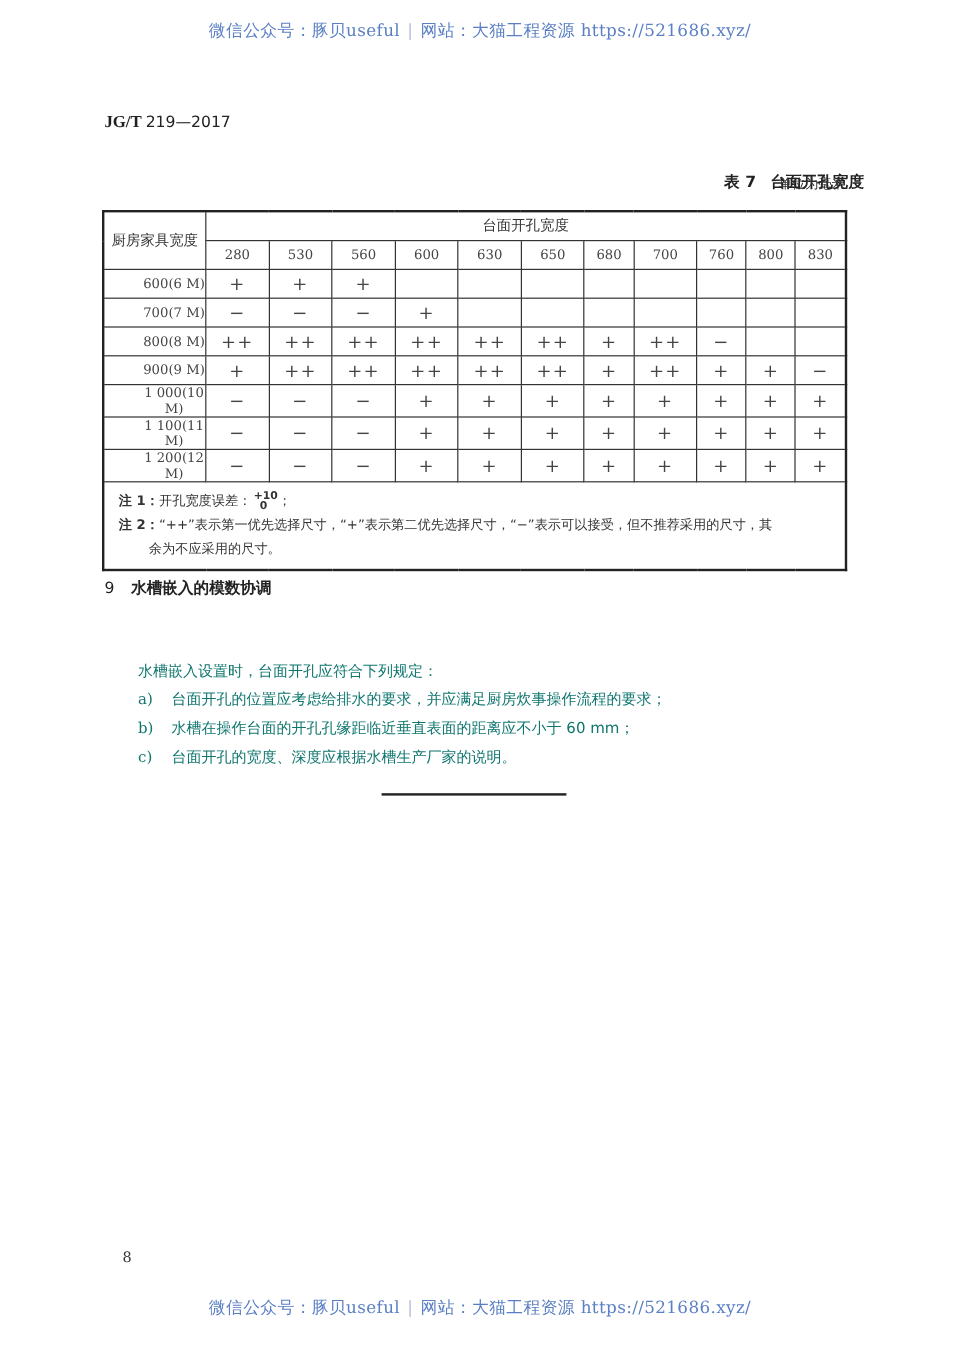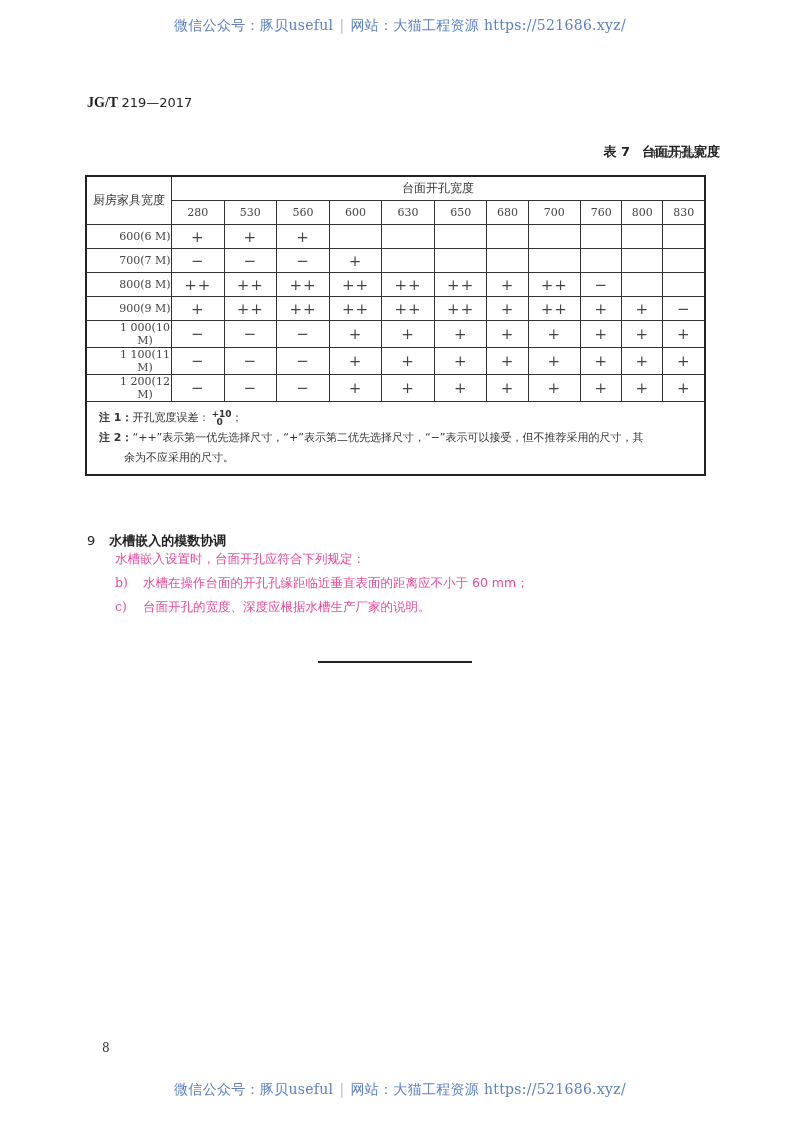--- a/index.html
+++ b/index.html
@@ -48,28 +48,28 @@
   table.grid td.notes {
     text-align: left; padding: 6px 0 6px 12px; height: auto;
     font-family: "DejaVu Sans", sans-serif; font-size: 11px; color: #333; line-height: 20px; margin-left: 20px;
   }
   .note-label { font-weight: bold; }
   .note-indent { display: block; padding-left: 25px; }
   .tol { display: inline-block; vertical-align: middle; line-height: 8px; font-size: 9px; text-align: left; margin-left: 2px; }
   .tol span { display: block; font-weight: bold; }
 
   .section-heading {
-    position: absolute; left: 87px; top: 532px;
+    position: absolute; left: 87px; top: 481px;
     font-family: "DejaVu Sans", sans-serif; font-size: 13px; font-weight: bold; color: #222;
   }
   .section-heading .num { font-weight: normal; margin-right: 14px; }
 
   .body-text {
     position: absolute; left: 115px; top: 547px;
-    font-family: "DejaVu Sans", sans-serif; font-size: 12.5px; color: #ec4899; line-height: 24px;
+    font-family: "DejaVu Sans", sans-serif; font-size: 12.5px; color: #0f766e; line-height: 24px;
   }
   .body-text .item { display: block; }
   .body-text .item .lbl { display: inline-block; width: 28px; font-family: "DejaVu Serif", serif; }
 
   .end-rule {
     position: absolute; left: 318px; top: 661px; width: 154px; height: 0;
     border-top: 2px solid #222;
   }
 
   .page-number {
@@ -228,20 +228,21 @@
   </tr>
 </tbody>
   </table>
 
 <div class="section-heading">
   <span class="num">9</span><span>水槽嵌入的模数协调</span>
 </div>
 
 <div class="body-text">
   <span class="item">水槽嵌入设置时，台面开孔应符合下列规定：</span>
+  <span class="item"><span class="lbl">a)</span><span>台面开孔的位置应考虑给排水的要求，并应满足厨房炊事操作流程的要求；</span></span>
   <span class="item"><span class="lbl">b)</span><span>水槽在操作台面的开孔孔缘距临近垂直表面的距离应不小于 60 mm；</span></span>
   <span class="item"><span class="lbl">c)</span><span>台面开孔的宽度、深度应根据水槽生产厂家的说明。</span></span>
 </div>
 
 <div class="end-rule"></div>
 
 <div class="page-number">8</div>
 
 <div class="watermark wm-bottom">
   <span>微信公众号：豚贝useful</span><span class="wm-sep">|</span><span>网站：大猫工程资源 https://521686.xyz/</span>

